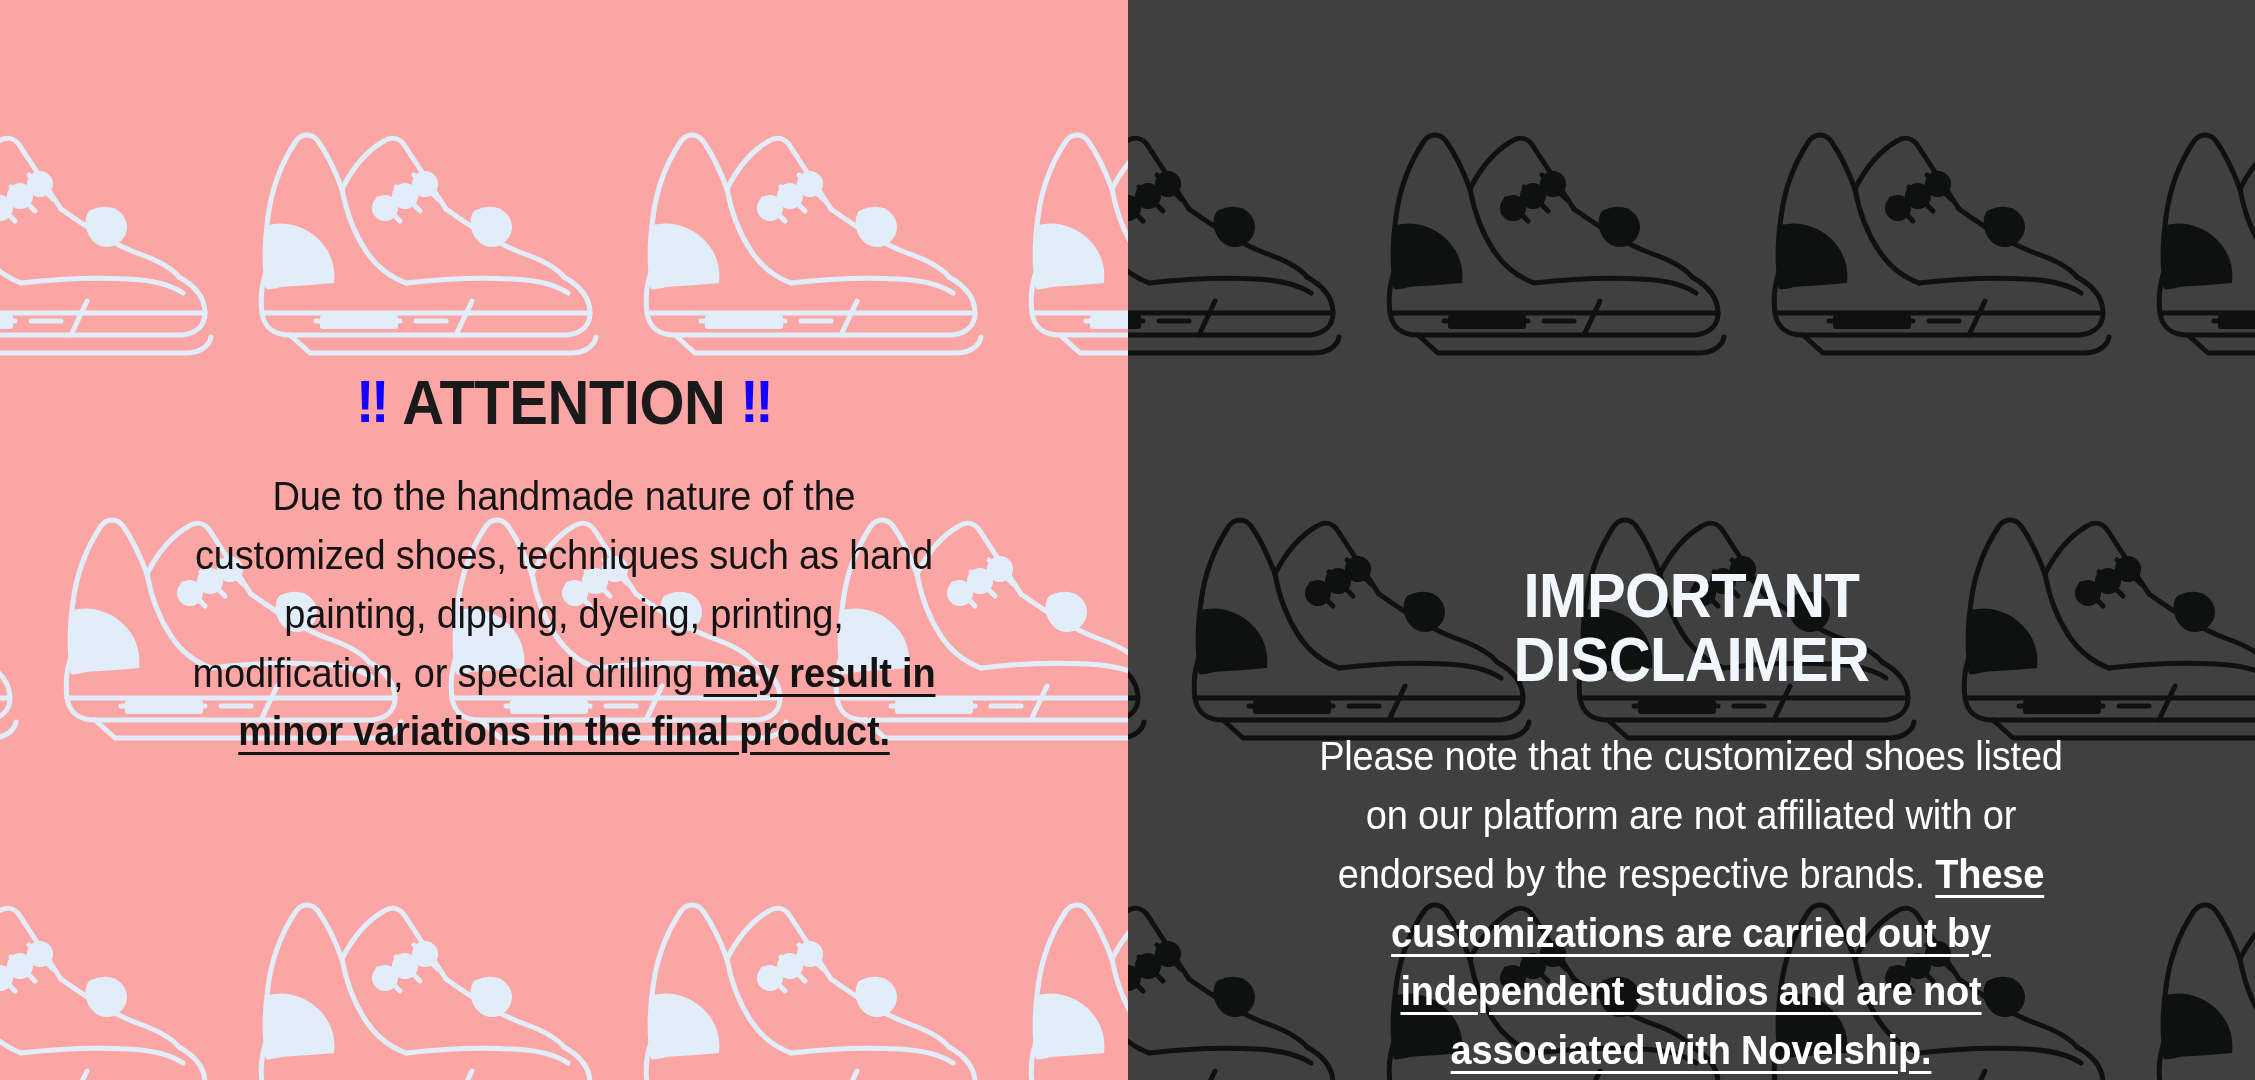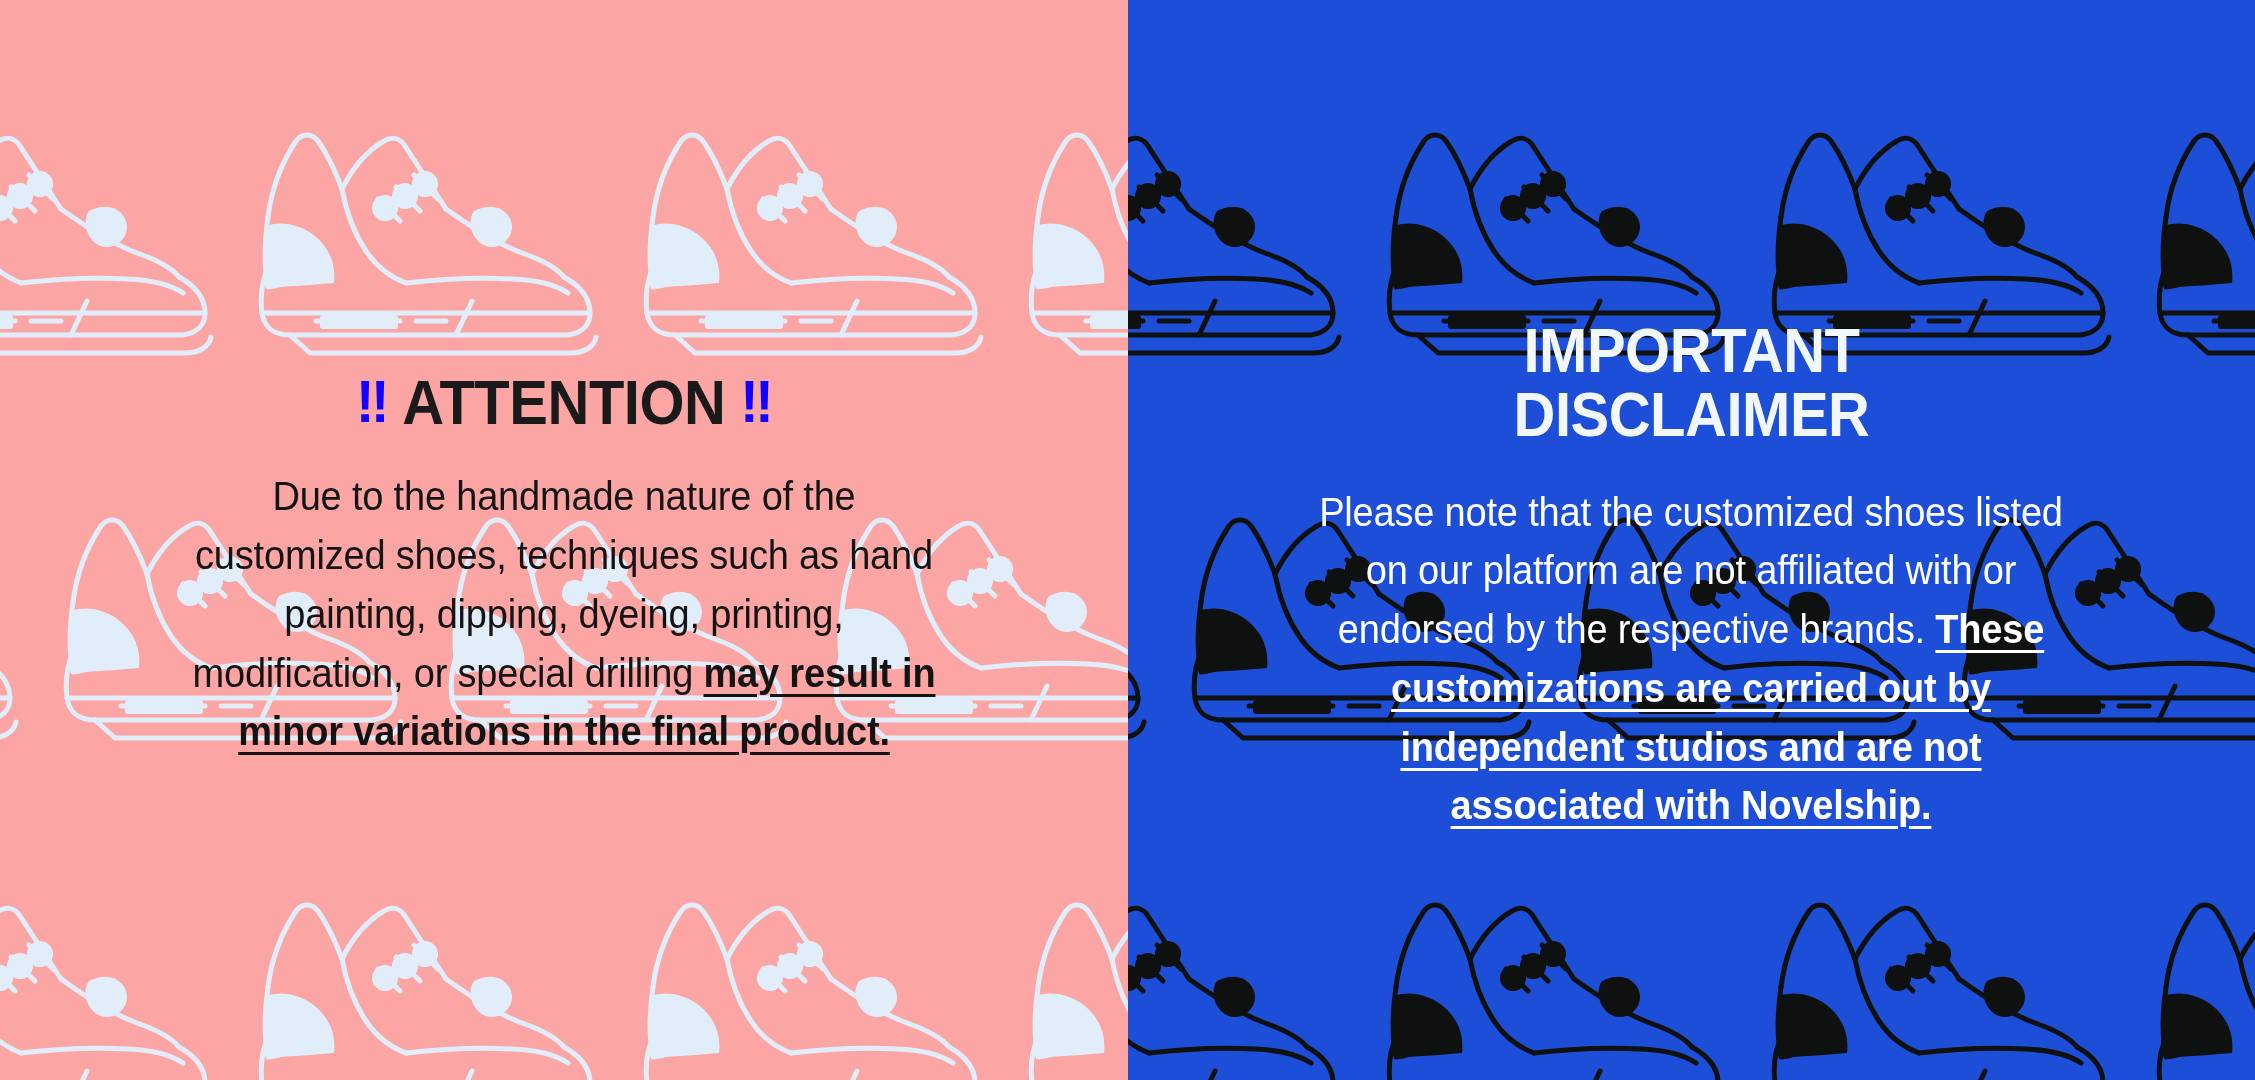--- a/index.html
+++ b/index.html
@@ -27,21 +27,21 @@
     width: 50%;
     height: 100%;
     overflow: hidden;
     display: flex;
     flex-direction: column;
     align-items: center;
     justify-content: flex-start;
   }
 
   .panel--light { background: #fca5a5; align-items: flex-end; }
-  .panel--dark  { background: #1d4ed8; }
+  .panel--dark  { background: #404040; justify-content: flex-end; }
 
   
   .pattern {
     position: absolute;
     top: -150px;
     left: -200px;
     width: 1700px;
     height: 1500px;
     pointer-events: none;
     z-index: 0;

